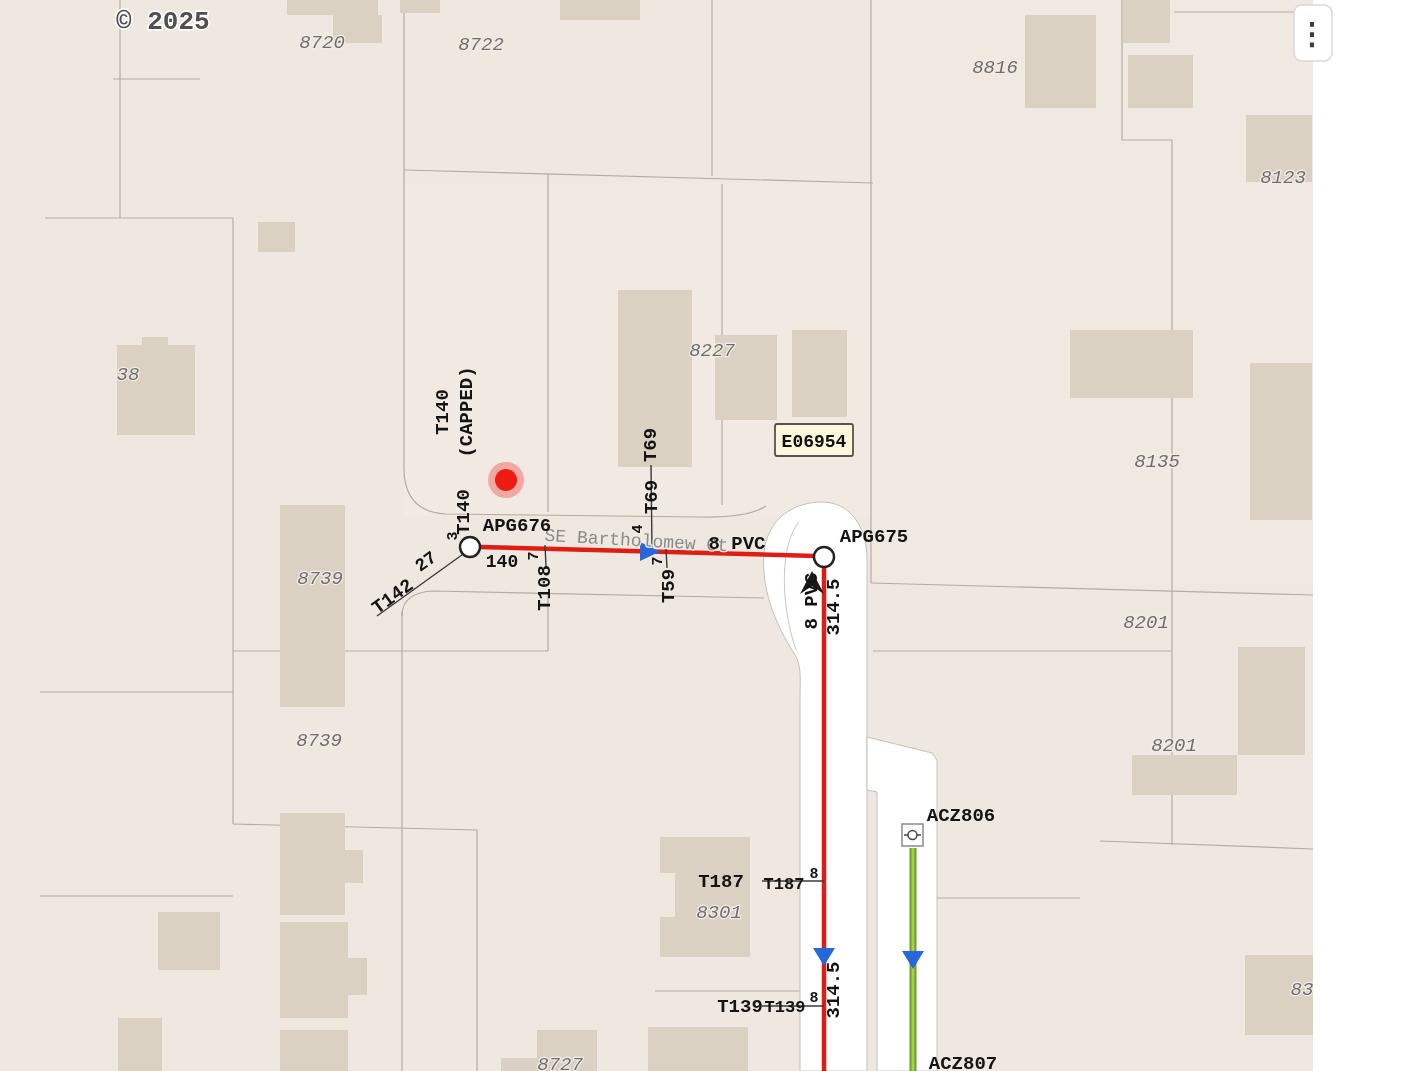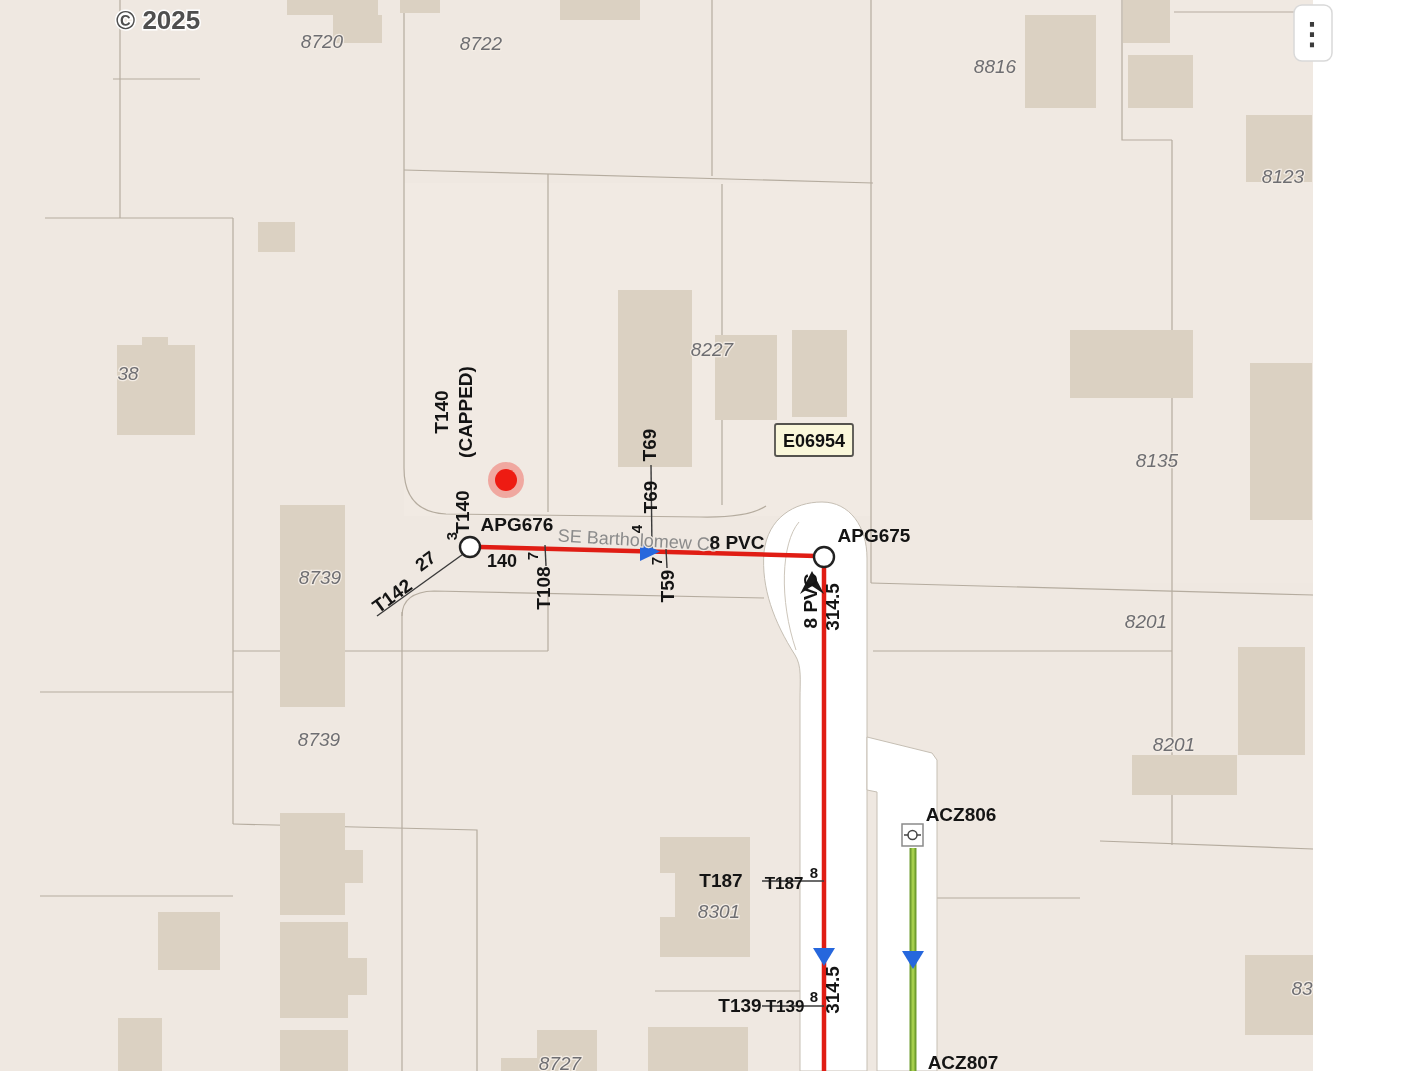--- a/index.html
+++ b/index.html
@@ -1,17 +1,17 @@
 <!DOCTYPE html>
 <html><head>
 <meta charset="utf-8">
 <style>
   html,body{margin:0;padding:0;background:#ffffff;}
   .stage{position:relative;width:1428px;height:1071px;overflow:hidden;background:#fca5a5;
-         font-family:Liberation Sans, sans-serif;}
+         font-family:Liberation Mono, monospace;}
   svg{display:block}
   .parcel-num{font-style:italic;font-size:19px;font-weight:500;fill:#6e6e72;
               paint-order:stroke;stroke:#f3ece4;stroke-width:2.5px;text-anchor:middle;}
   .ulabel{font-size:19px;font-weight:700;fill:#141414;text-anchor:middle;}
   .ulabel-sm{font-size:17px;font-weight:700;fill:#141414;text-anchor:middle;}
   .udim{font-size:15px;font-weight:700;fill:#141414;text-anchor:middle;}
   .udim-lg{font-size:18px;font-weight:700;fill:#141414;text-anchor:middle;}
   .street-label{font-size:18px;font-weight:500;fill:#8b8b8b;text-anchor:middle;
                 paint-order:stroke;stroke:#efe8e1;stroke-width:2.5px;}
   .copyright{font-size:26px;font-weight:700;fill:#4f4f4f;

